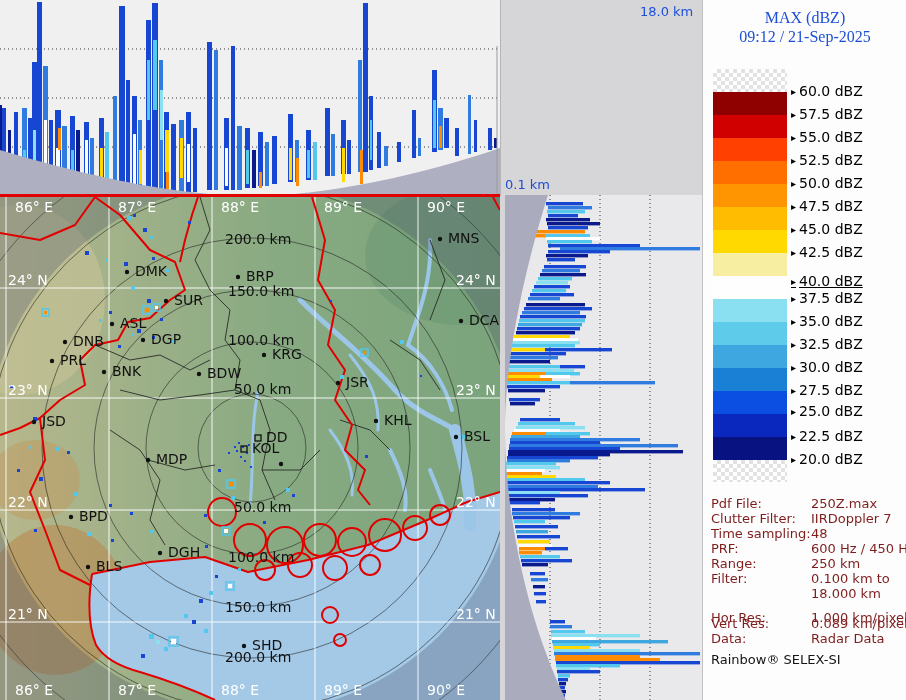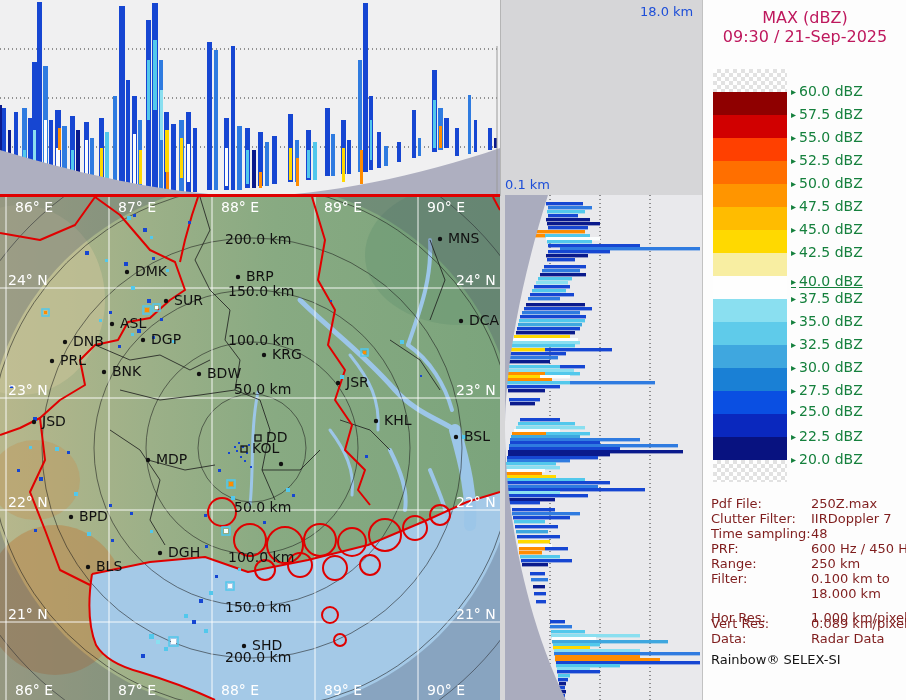--- a/index.html
+++ b/index.html
@@ -8,28 +8,28 @@
        -webkit-font-smoothing:antialiased;}
   .panel{position:absolute;}
   #top-profile{left:0;top:0;width:500px;height:196px;background:#f0f0f1;border-right:1px solid #b5b5b5;}
   #map-panel{left:0;top:197px;width:500px;height:503px;background:#87a983;}
   #side-profile{left:505px;top:195px;width:205px;height:505px;background:#e9e9ec;}
   #legend{left:702px;top:0;width:204px;height:700px;background:#fdfdfd;border-left:1px solid #c2c2c2;}
   #red-sep{position:absolute;left:0;top:194px;width:500px;height:3px;background:#e00000;}
   .axis-lab{position:absolute;font-size:13px;color:#1d4ed8;}
   #axis-18{left:640px;top:4px;}
   #axis-01{left:505px;top:177px;}
-  .ltitle{width:100%;text-align:center;font-size:16px;color:#be185d;line-height:19px;}
+  .ltitle{width:100%;text-align:center;font-size:16px;color:#1d4ed8;line-height:19px;font-family:Liberation Serif, serif;}
   #ltitle-wrap{position:absolute;left:0;top:8px;width:204px;}
   .band{position:absolute;left:10px;width:74px;}
   .checker{background-image:
       linear-gradient(45deg,#e2e2e2 25%,transparent 25%,transparent 75%,#e2e2e2 75%),
       linear-gradient(45deg,#e2e2e2 25%,#ffffff 25%,#ffffff 75%,#e2e2e2 75%);
       background-size:8px 8px;background-position:0 0,4px 4px;background-color:#fff;}
-  .scale-lab{position:absolute;left:88px;font-size:14px;color:#15803d;white-space:nowrap;}
+  .scale-lab{position:absolute;left:88px;font-size:14px;color:#000000;white-space:nowrap;}
   .scale-lab .arr{font-size:10px;margin-right:3px;position:relative;top:-1px;}
   .meta-row{position:absolute;left:8px;width:192px;font-size:13px;color:#7f1d1d;white-space:nowrap;}
   .meta-val{position:absolute;left:100px;top:0;}
   #brand{position:absolute;left:8px;font-size:13px;color:#141414;}
   svg text{font-family:"DejaVu Sans",sans-serif;}
 </style>
 </head>
 <body>
 
 <div id="app">
@@ -513,21 +513,21 @@
         <path d="M505,195 L548,195 C515,300 505,380 505,430 C505,500 522,610 566,700 L505,700 Z" fill="#aaacbe"></path>
       </svg>
   </div>
 
   <div id="axis-18" class="axis-lab">18.0 km</div>
   <div id="axis-01" class="axis-lab">0.1 km</div>
 
   <div id="legend" class="panel">
     <div id="ltitle-wrap">
       <div class="ltitle">MAX (dBZ)</div>
-      <div class="ltitle">09:30 / 21-Sep-2025</div>
+      <div class="ltitle">09:12 / 21-Sep-2025</div>
     </div>
     <div id="scale">
         <div class="band checker" style="top: 69px; height: 23px;"></div>
         <div class="band" style="top: 92px; height: 23px; background: rgb(143, 0, 0);"></div>
         <div class="band" style="top: 115px; height: 23px; background: rgb(209, 0, 0);"></div>
         <div class="band" style="top: 138px; height: 23px; background: rgb(255, 64, 0);"></div>
         <div class="band" style="top: 161px; height: 23px; background: rgb(255, 111, 0);"></div>
         <div class="band" style="top: 184px; height: 23px; background: rgb(255, 149, 0);"></div>
         <div class="band" style="top: 207px; height: 23px; background: rgb(255, 188, 0);"></div>
         <div class="band" style="top: 230px; height: 23px; background: rgb(255, 217, 0);"></div>

